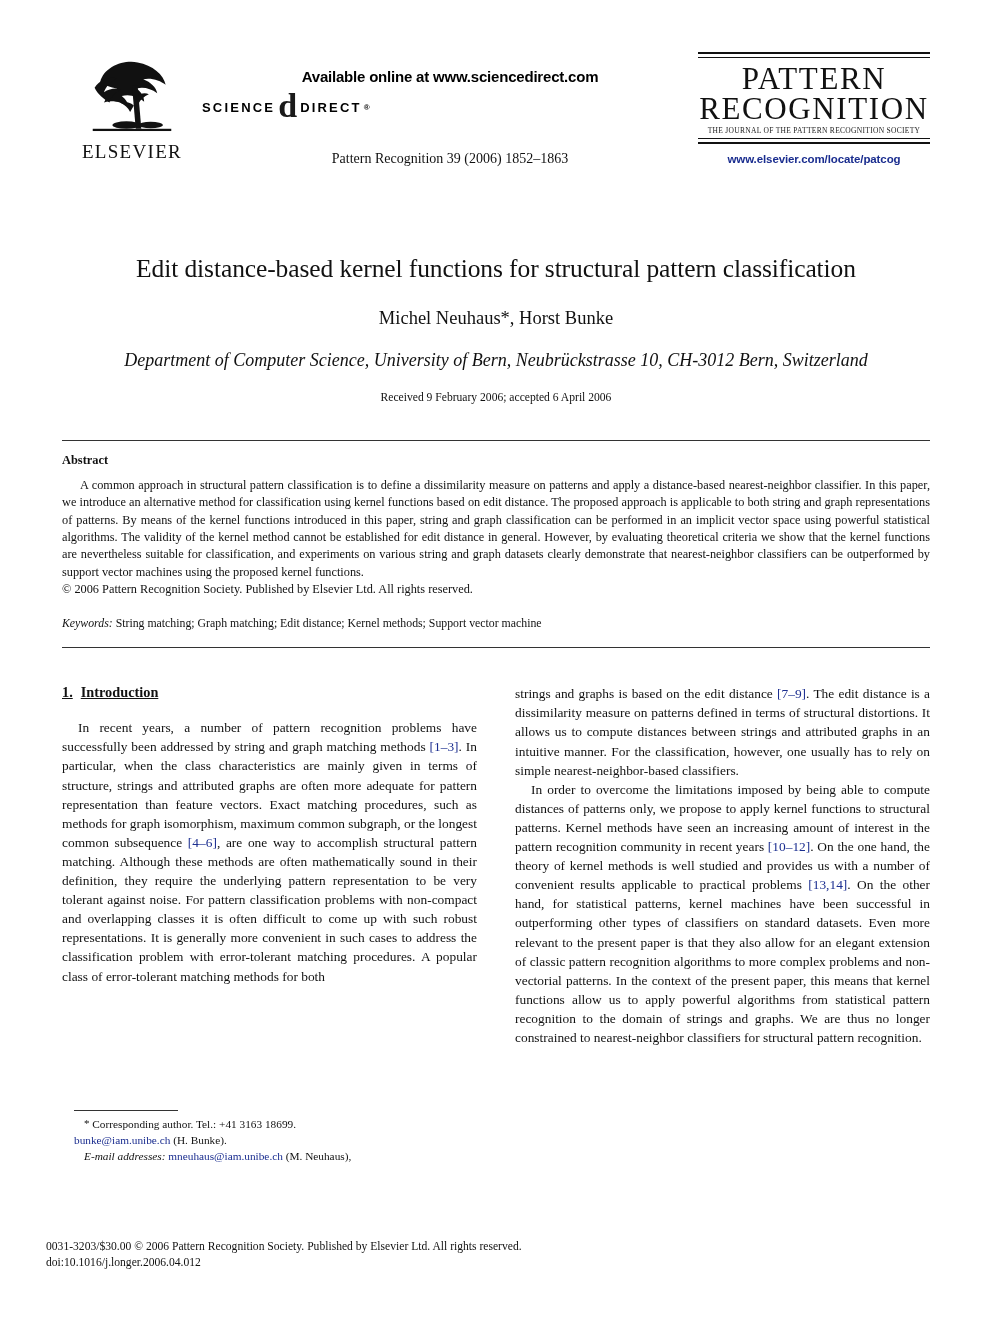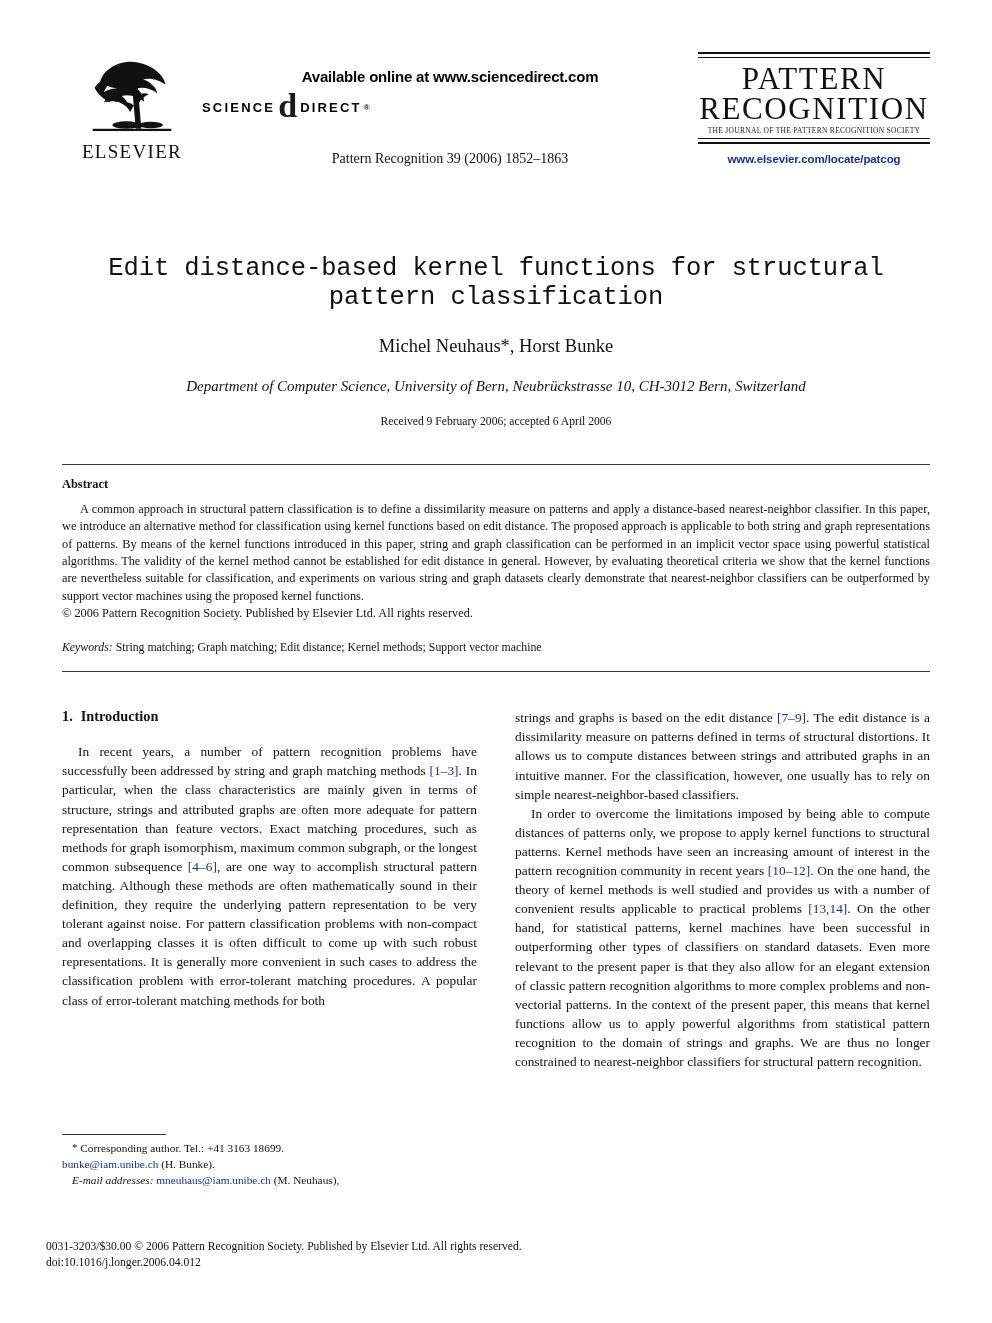--- a/index.html
+++ b/index.html
@@ -137,29 +137,28 @@
   }
 
   
   .title-block { text-align: center; margin-top: 42px; }
   .art-title {
     font-size: 25.5px;
     font-weight: normal;
     letter-spacing: -0.1px;
     color: #111;
     margin: 4px;
-    font-family: Liberation Mono, monospace;
   }
   .authors {
     font-size: 18.5px;
     margin-top: 24px;
     color: #111;
   }
   .affiliation {
-    font-size: 15px;
+    font-size: 18px;
     font-style: italic;
     margin-top: 21px;
     color: #111;
   }
   .history {
     font-size: 11.6px;
     margin-top: 20px;
     color: #111;
   }
 
@@ -209,38 +208,39 @@
   }
   .col {
     width: 415px;
     position: relative;
   }
   .sec-head {
     font-size: 14.3px;
     font-weight: bold;
     margin: 0 0 17px 0;
     color: #111;
+    text-decoration: underline;
   }
   .sec-head .sec-num { margin-right: 8px; }
   p.body {
     font-size: 13.4px;
     line-height: 1.425;
     text-align: justify;
     margin: 0;
     text-indent: 16px;
     color: #111;
     hyphens: manual;
   }
   p.body + p.body { margin-top: 0; }
   .cite { color: #1a2d8f; }
 
   
   .footnote-area {
     position: absolute;
-    left: 0;
+    left: 12px;
     bottom: 0;
     width: 415px;
   }
   .fn-rule {
     width: 104px;
     border: 0;
     border-top: 1px solid #333;
     margin: 0 0 5px 0;
   }
   .fn-line {

